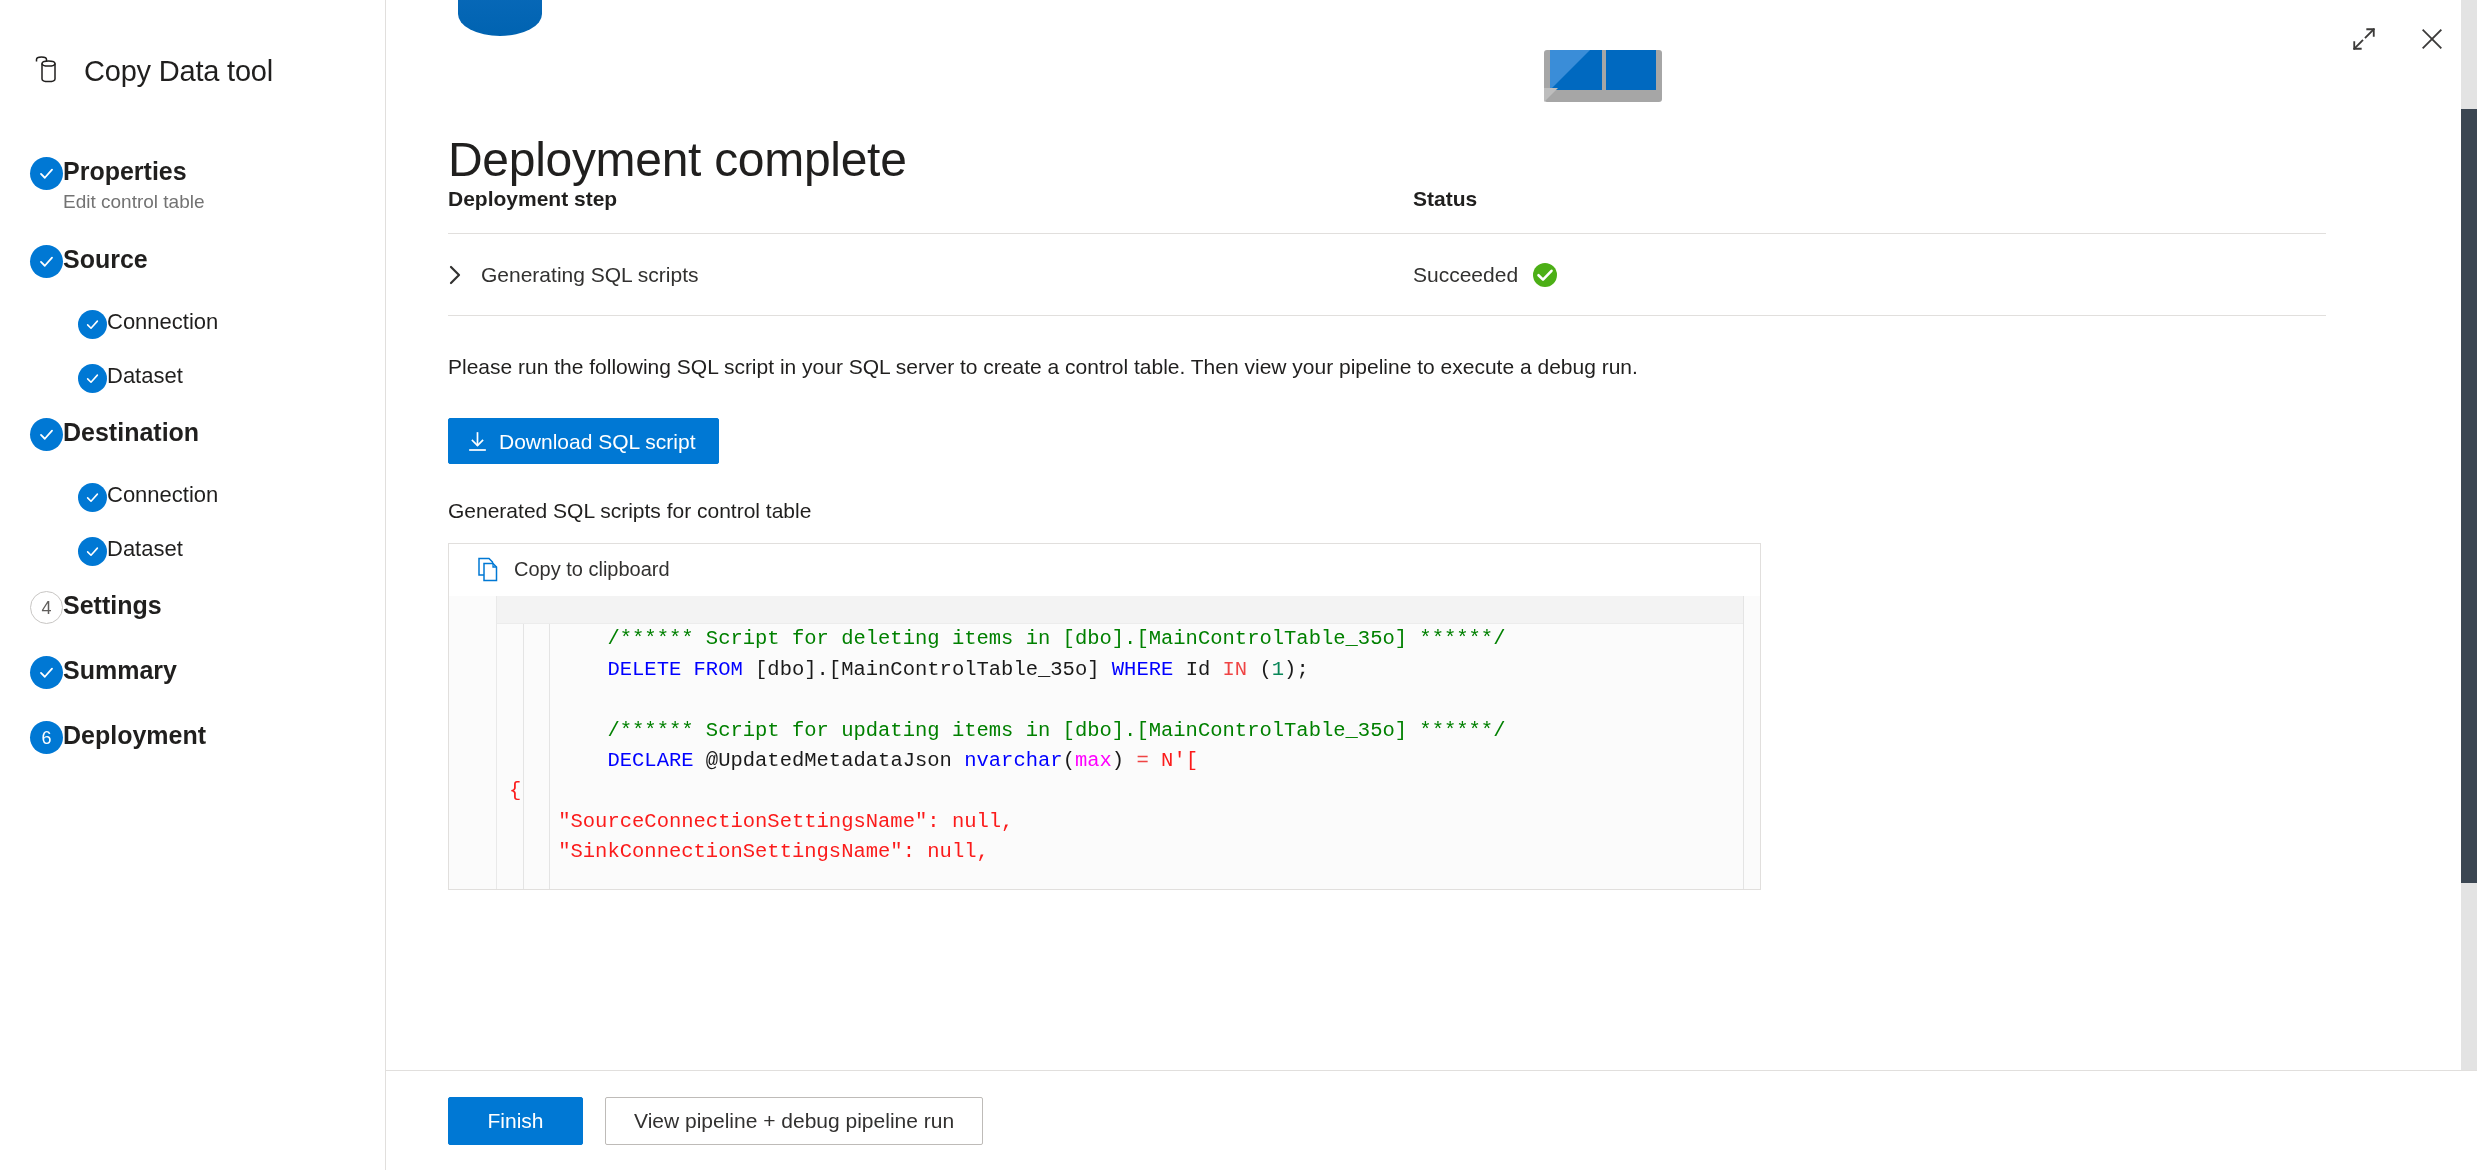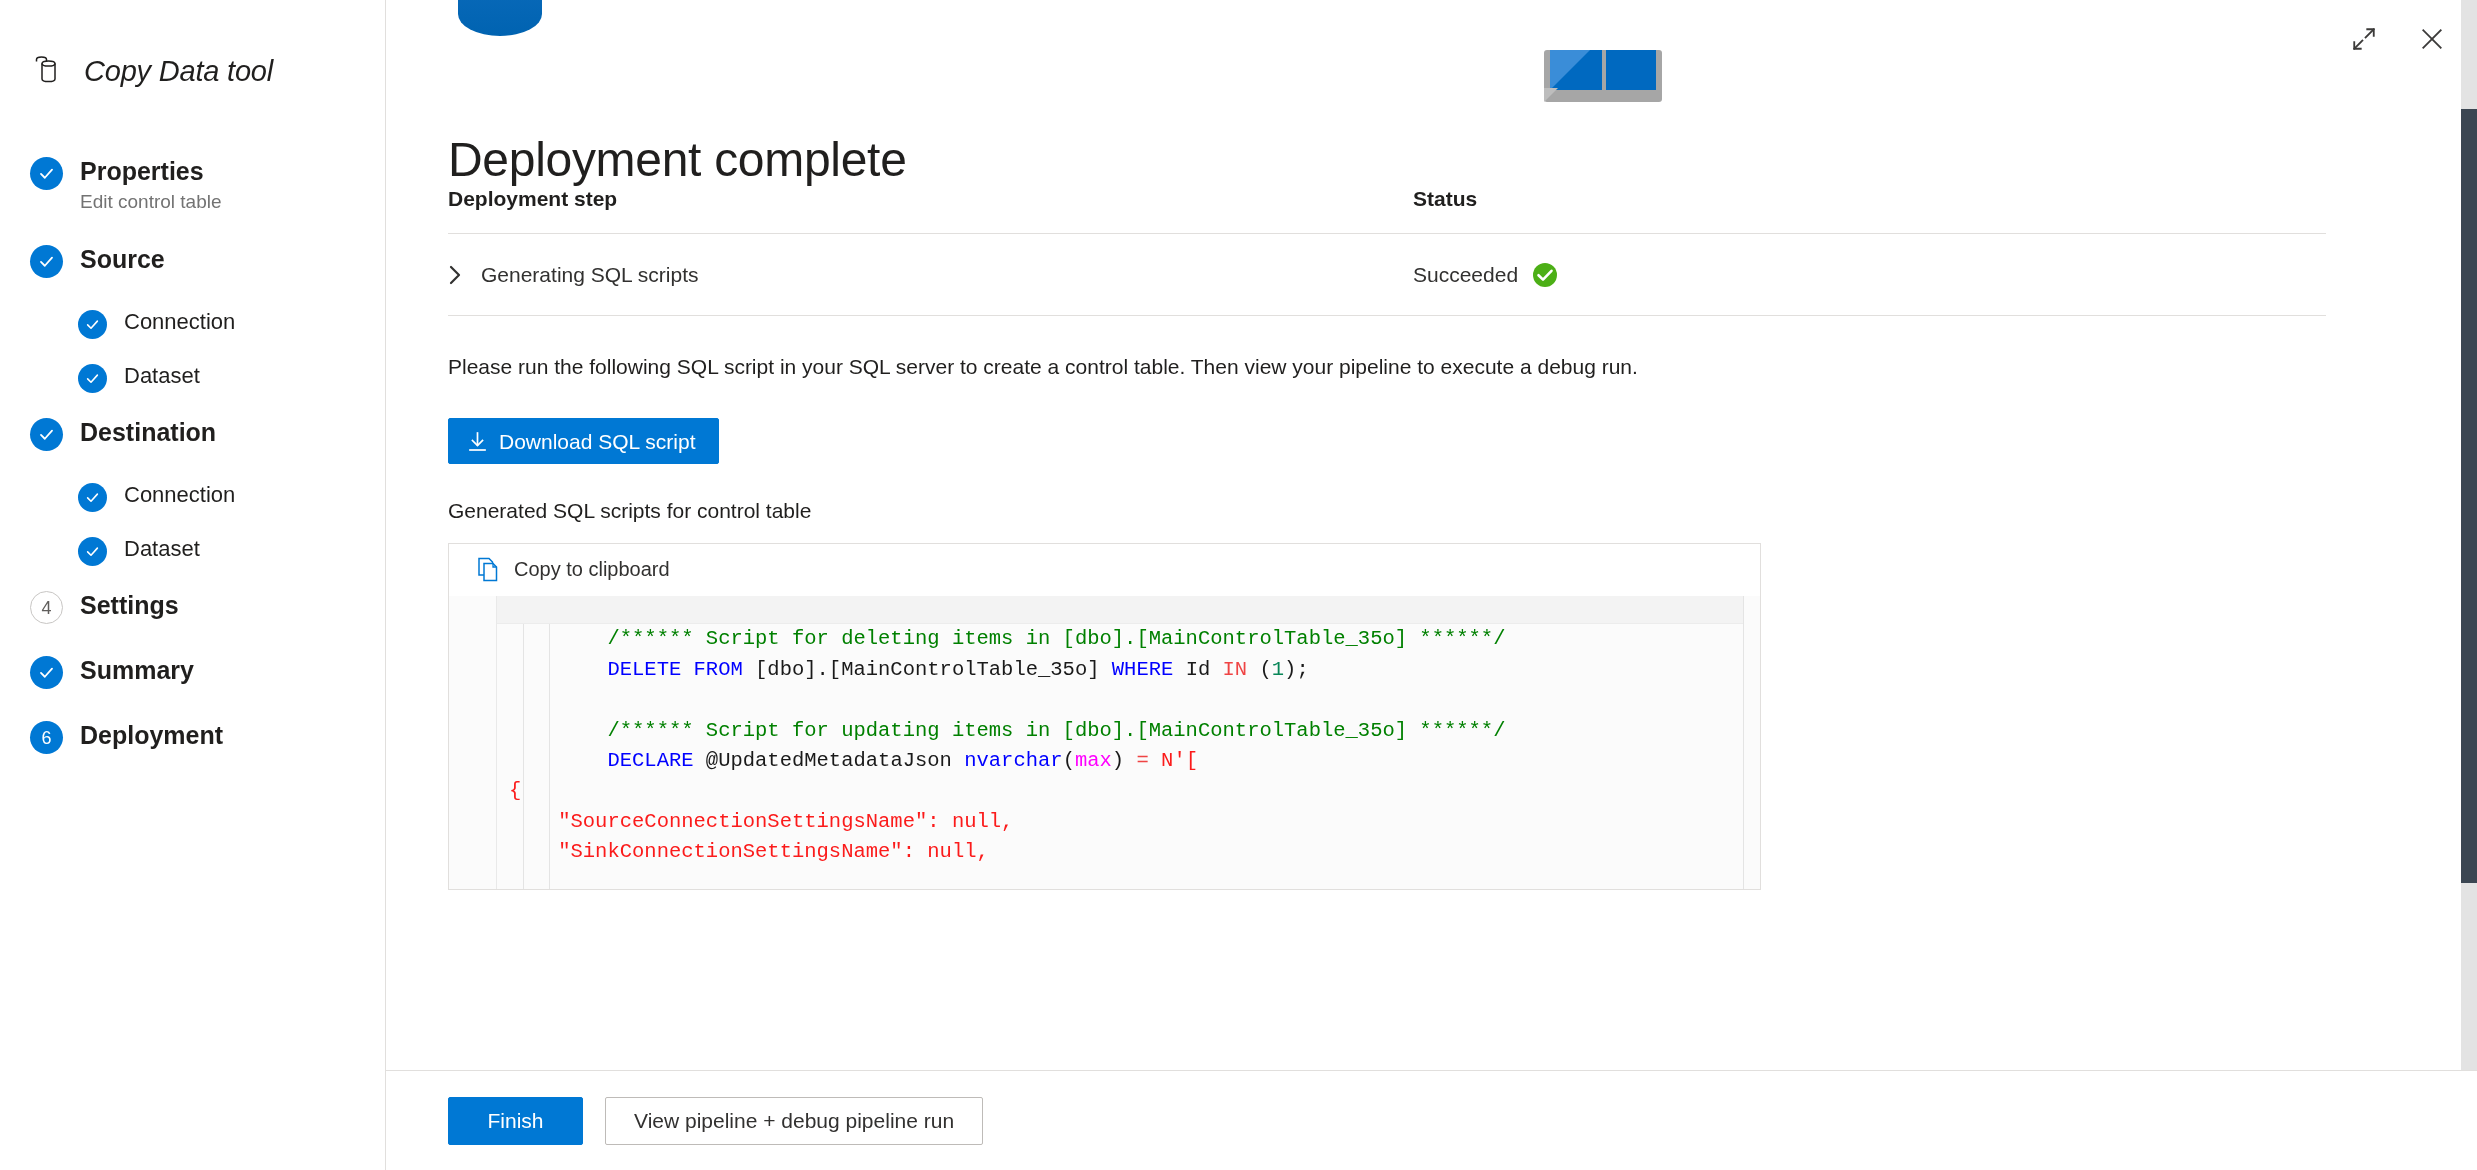--- a/index.html
+++ b/index.html
@@ -34,28 +34,27 @@
     padding: 12px 0 0 30px;
     height: 70px;
   }
   .brand-icon { width: 34px; height: 34px; flex: 0 0 34px; }
   .brand-title {
     font-size: 29px;
     font-weight: 400;
     color: #201f1e;
     letter-spacing: -0.2px;
     white-space: nowrap;
-    font-style: italic;
   }
 
   .steps { margin-top: 54px; }
   .step {
     display: flex;
     align-items: flex-start;
-    gap: 17px;
+    gap: 0;
     padding: 0 0 0 30px;
     margin-bottom: 29px;
     cursor: pointer;
   }
   .step.sub { padding-left: 78px; margin-bottom: 22px; }
   .step-marker {
     flex: 0 0 auto;
     width: 33px; height: 33px;
     border-radius: 50%;
     display: flex; align-items: center; justify-content: center;

